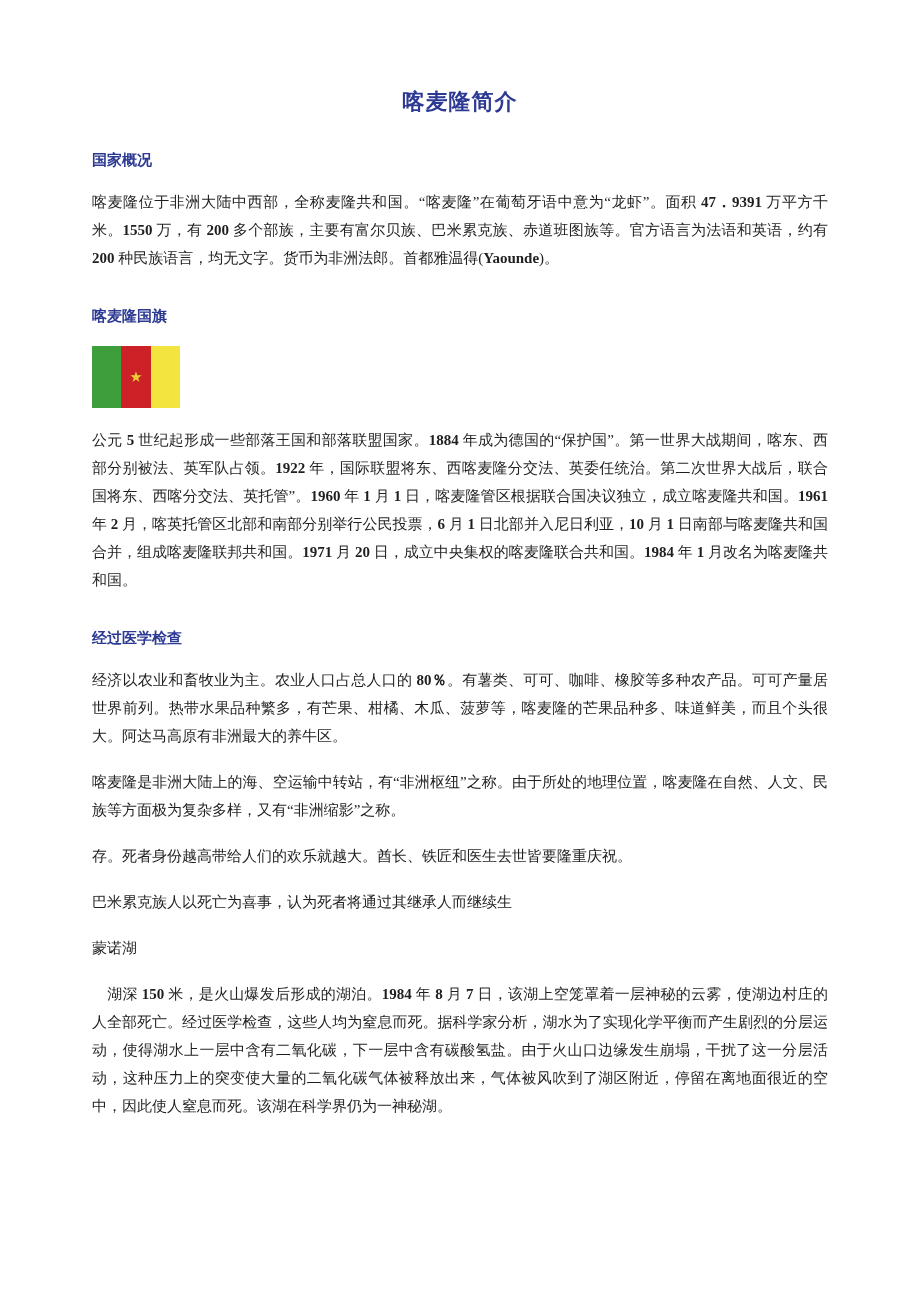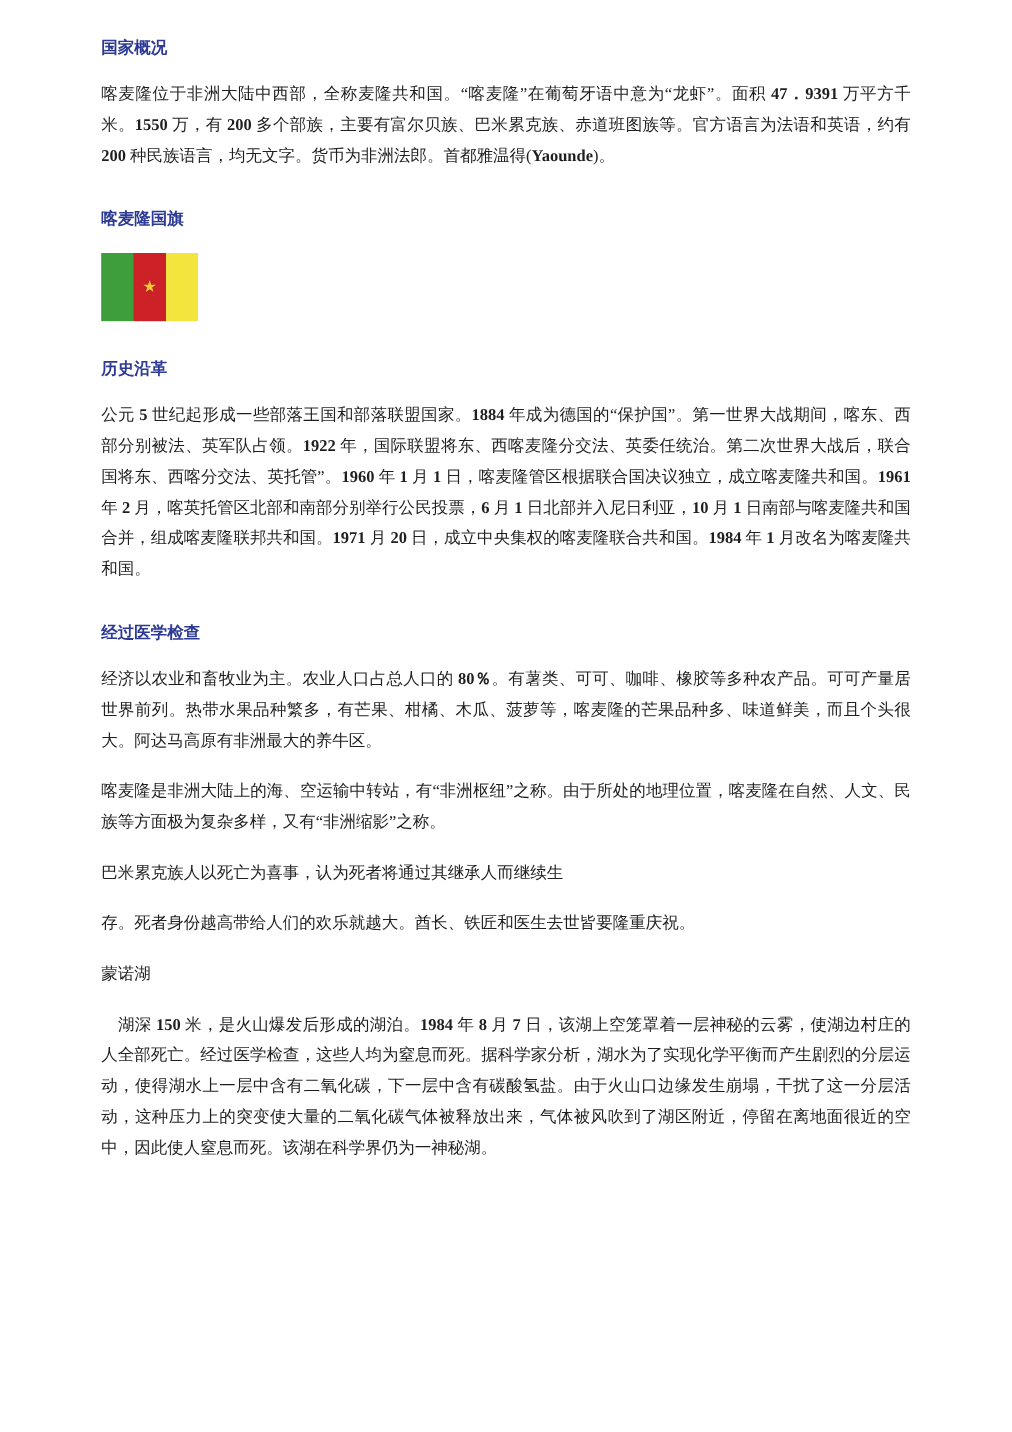--- a/index.html
+++ b/index.html
@@ -61,45 +61,45 @@
     line-height: 1;
     color: var(--flag_star, #efc937);
     text-shadow: 0 0 1px rgba(90,20,10,0.45);
   }
 </style>
 </head>
 <body>
 
 <main class="page">
 
+  <h1 class="doc-title">喀麦隆简介</h1>
 
   <section>
     <h2 class="sec-heading">国家概况</h2>
     <p class="body-p">喀麦隆位于非洲大陆中西部，全称麦隆共和国。“喀麦隆”在葡萄牙语中意为“龙虾”。面积 <b class="num">47．9391</b> 万平方千米。<b class="num">1550</b> 万，有 <b class="num">200</b> 多个部族，主要有富尔贝族、巴米累克族、赤道班图族等。官方语言为法语和英语，约有 <b class="num">200</b> 种民族语言，均无文字。货币为非洲法郎。首都雅温得(<b class="num">Yaounde</b>)。</p>
   </section>
 
   <section>
     <h2 class="sec-heading">喀麦隆国旗</h2>
     <figure class="flag">
       <div class="stripe" style="background: var(--flag_green, #3f9e3c);"></div>
       <div class="stripe" style="background: var(--flag_red, #cb2127);">
         <span class="star">★</span>
       </div>
       <div class="stripe" style="background: var(--flag_yellow, #f3e53d);"></div>
     </figure>
   </section>
 
   <section>
-    <h2 class="sec-heading">历史沿革</h2>
     <p class="body-p">公元 <b class="num">5</b> 世纪起形成一些部落王国和部落联盟国家。<b class="num">1884</b> 年成为德国的“保护国”。第一世界大战期间，喀东、西部分别被法、英军队占领。<b class="num">1922</b> 年，国际联盟将东、西喀麦隆分交法、英委任统治。第二次世界大战后，联合国将东、西喀分交法、英托管”。<b class="num">1960</b> 年 <b class="num">1</b> 月 <b class="num">1</b> 日，喀麦隆管区根据联合国决议独立，成立喀麦隆共和国。<b class="num">1961</b> 年 <b class="num">2</b> 月，喀英托管区北部和南部分别举行公民投票，<b class="num">6</b> 月 <b class="num">1</b> 日北部并入尼日利亚，<b class="num">10</b> 月 <b class="num">1</b> 日南部与喀麦隆共和国合并，组成喀麦隆联邦共和国。<b class="num">1971</b> 月 <b class="num">20</b> 日，成立中央集权的喀麦隆联合共和国。<b class="num">1984</b> 年 <b class="num">1</b> 月改名为喀麦隆共和国。</p>
   </section>
 
   <section>
     <h2 class="sec-heading">经过医学检查</h2>
     <p class="body-p">经济以农业和畜牧业为主。农业人口占总人口的 <b class="num">80％</b>。有薯类、可可、咖啡、橡胶等多种农产品。可可产量居世界前列。热带水果品种繁多，有芒果、柑橘、木瓜、菠萝等，喀麦隆的芒果品种多、味道鲜美，而且个头很大。阿达马高原有非洲最大的养牛区。</p>
     <p class="body-p">喀麦隆是非洲大陆上的海、空运输中转站，有“非洲枢纽”之称。由于所处的地理位置，喀麦隆在自然、人文、民族等方面极为复杂多样，又有“非洲缩影”之称。</p>
+    <p class="body-p">存。死者身份越高带给人们的欢乐就越大。酋长、铁匠和医生去世皆要隆重庆祝。</p>
     <p class="body-p">巴米累克族人以死亡为喜事，认为死者将通过其继承人而继续生</p>
-    <p class="body-p">存。死者身份越高带给人们的欢乐就越大。酋长、铁匠和医生去世皆要隆重庆祝。</p>
     <p class="body-p">蒙诺湖</p>
     <p class="body-p">　湖深 <b class="num">150</b> 米，是火山爆发后形成的湖泊。<b class="num">1984</b> 年 <b class="num">8</b> 月 <b class="num">7</b> 日，该湖上空笼罩着一层神秘的云雾，使湖边村庄的人全部死亡。经过医学检查，这些人均为窒息而死。据科学家分析，湖水为了实现化学平衡而产生剧烈的分层运动，使得湖水上一层中含有二氧化碳，下一层中含有碳酸氢盐。由于火山口边缘发生崩塌，干扰了这一分层活动，这种压力上的突变使大量的二氧化碳气体被释放出来，气体被风吹到了湖区附近，停留在离地面很近的空中，因此使人窒息而死。该湖在科学界仍为一神秘湖。</p>
   </section>
 
 </main>
 
 </body></html>

